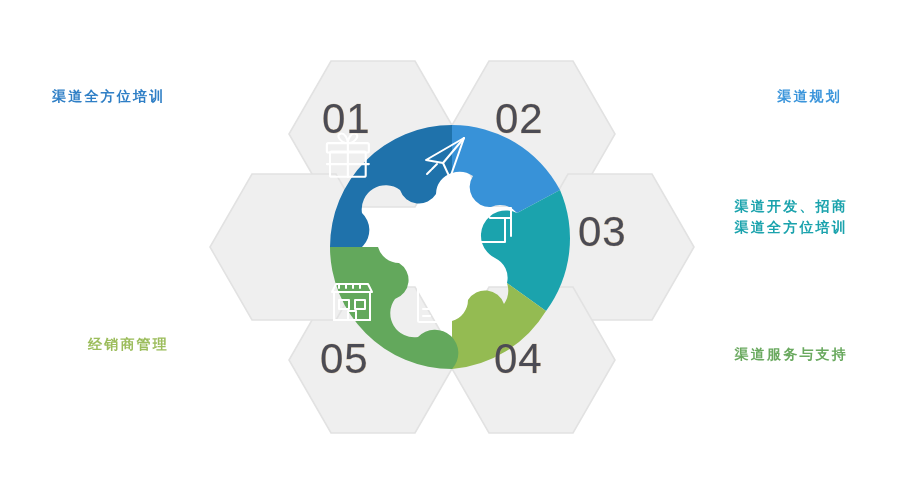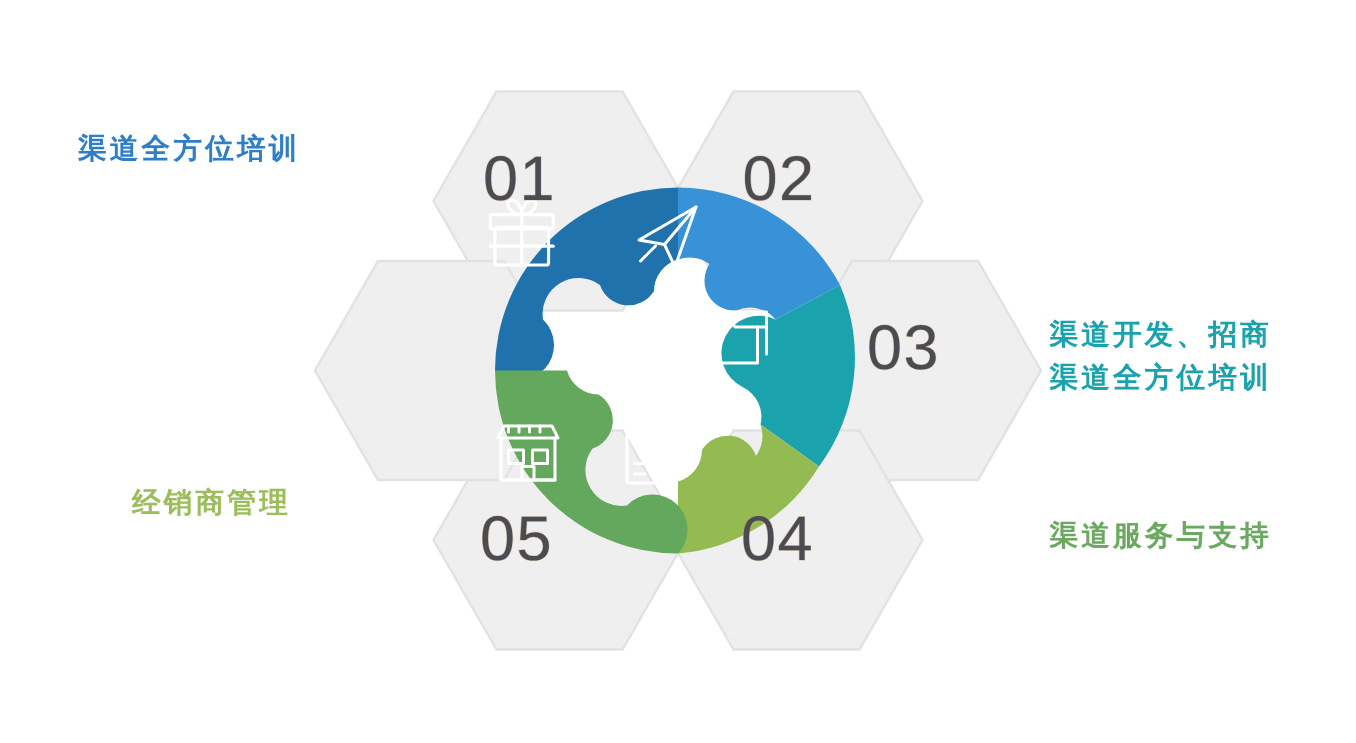--- a/index.html
+++ b/index.html
@@ -21,29 +21,29 @@
     fill:#4b4b54;letter-spacing:1px;
     paint-order:stroke;stroke:#c9a063;stroke-width:0.7;stroke-opacity:.55;
   }
   .seg{stroke:none;}
   .icon-g{fill:none;stroke:#ffffff;stroke-width:2;
     stroke-linecap:round;stroke-linejoin:round;}
 
   .label{
     position:absolute;
     font-family:Liberation Serif, serif;
-    font-size:19px;font-weight:bold;
+    font-size:14px;font-weight:bold;
     letter-spacing:2.2px;
     white-space:nowrap;line-height:1.5;
   }
   #label-01{left:52px;top:86px;color:#2f7fc6;}
   #label-02{right:62px;top:86px;color:#3b95db;text-align:right;}
-  #label-03{right:56px;top:196px;color:#1ba3ad;text-align:right;margin-top:14px;}
+  #label-03{right:56px;top:196px;color:#1ba3ad;text-align:right;}
   #label-04{right:56px;top:344px;color:#6aa95f;text-align:right;margin-left:20px;}
-  #label-05{left:88px;top:322px;color:#9cbd5c;}
+  #label-05{left:88px;top:334px;color:#9cbd5c;}
   #label-02,#label-03,#label-04{position:absolute;}
 </style>
 </head>
 <body style="background: rgb(255, 255, 255);">
 
 <div id="stage">
 
   <svg class="diagram" viewBox="0 0 904 495">
     <defs>
 
@@ -151,20 +151,21 @@
 
     <text class="num" x="322" y="133" style="fill: rgb(75, 75, 84);">01</text>
     <text class="num" x="495" y="133" style="fill: rgb(75, 75, 84);">02</text>
     <text class="num" x="578" y="246" style="fill: rgb(75, 75, 84);">03</text>
     <text class="num" x="494" y="373" style="fill: rgb(75, 75, 84);">04</text>
     <text class="num" x="320" y="373" style="fill: rgb(75, 75, 84);">05</text>
   </svg>
 
   <div class="label" id="label-01" style="color: rgb(47, 127, 198);">渠道全方位培训</div>
 
+  <div class="label" id="label-02" style="color: rgb(59, 149, 219);">渠道规划</div>
 
   <div class="label" id="label-03" style="color: rgb(27, 163, 173);">
     <div>渠道开发、招商</div>
     <div>渠道全方位培训</div>
   </div>
 
   <div class="label" id="label-04" style="color: rgb(106, 169, 95);">渠道服务与支持</div>
 
   <div class="label" id="label-05" style="color: rgb(156, 189, 92);">经销商管理</div>
 

